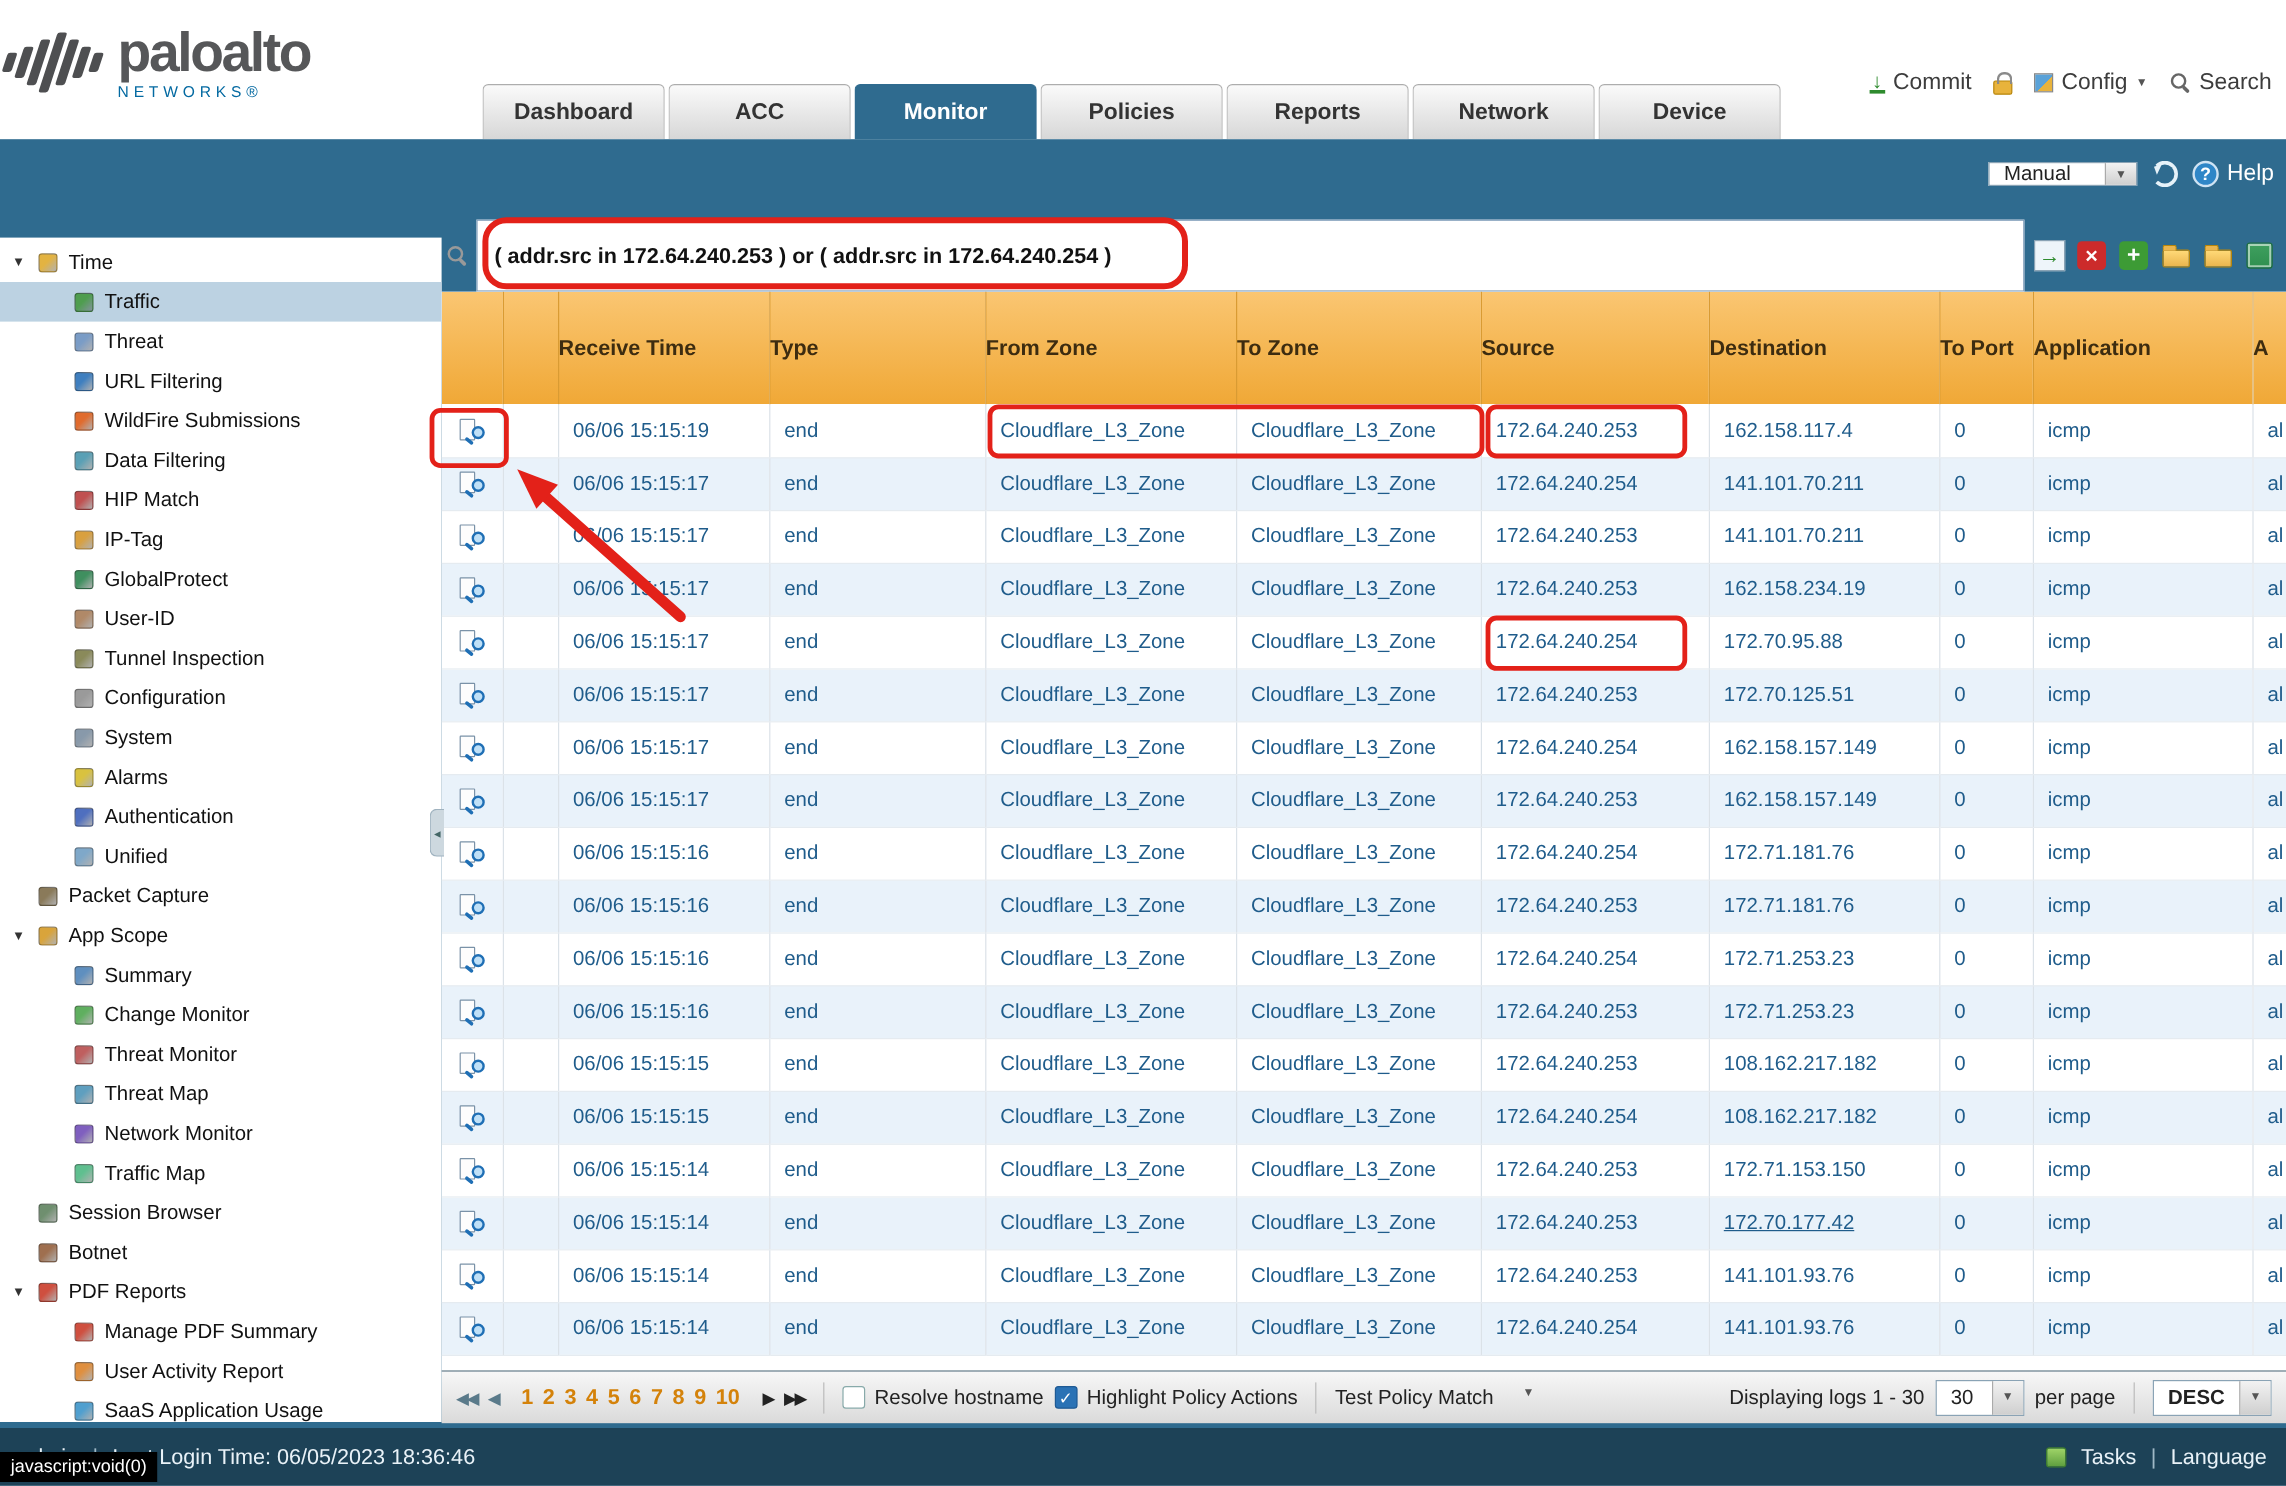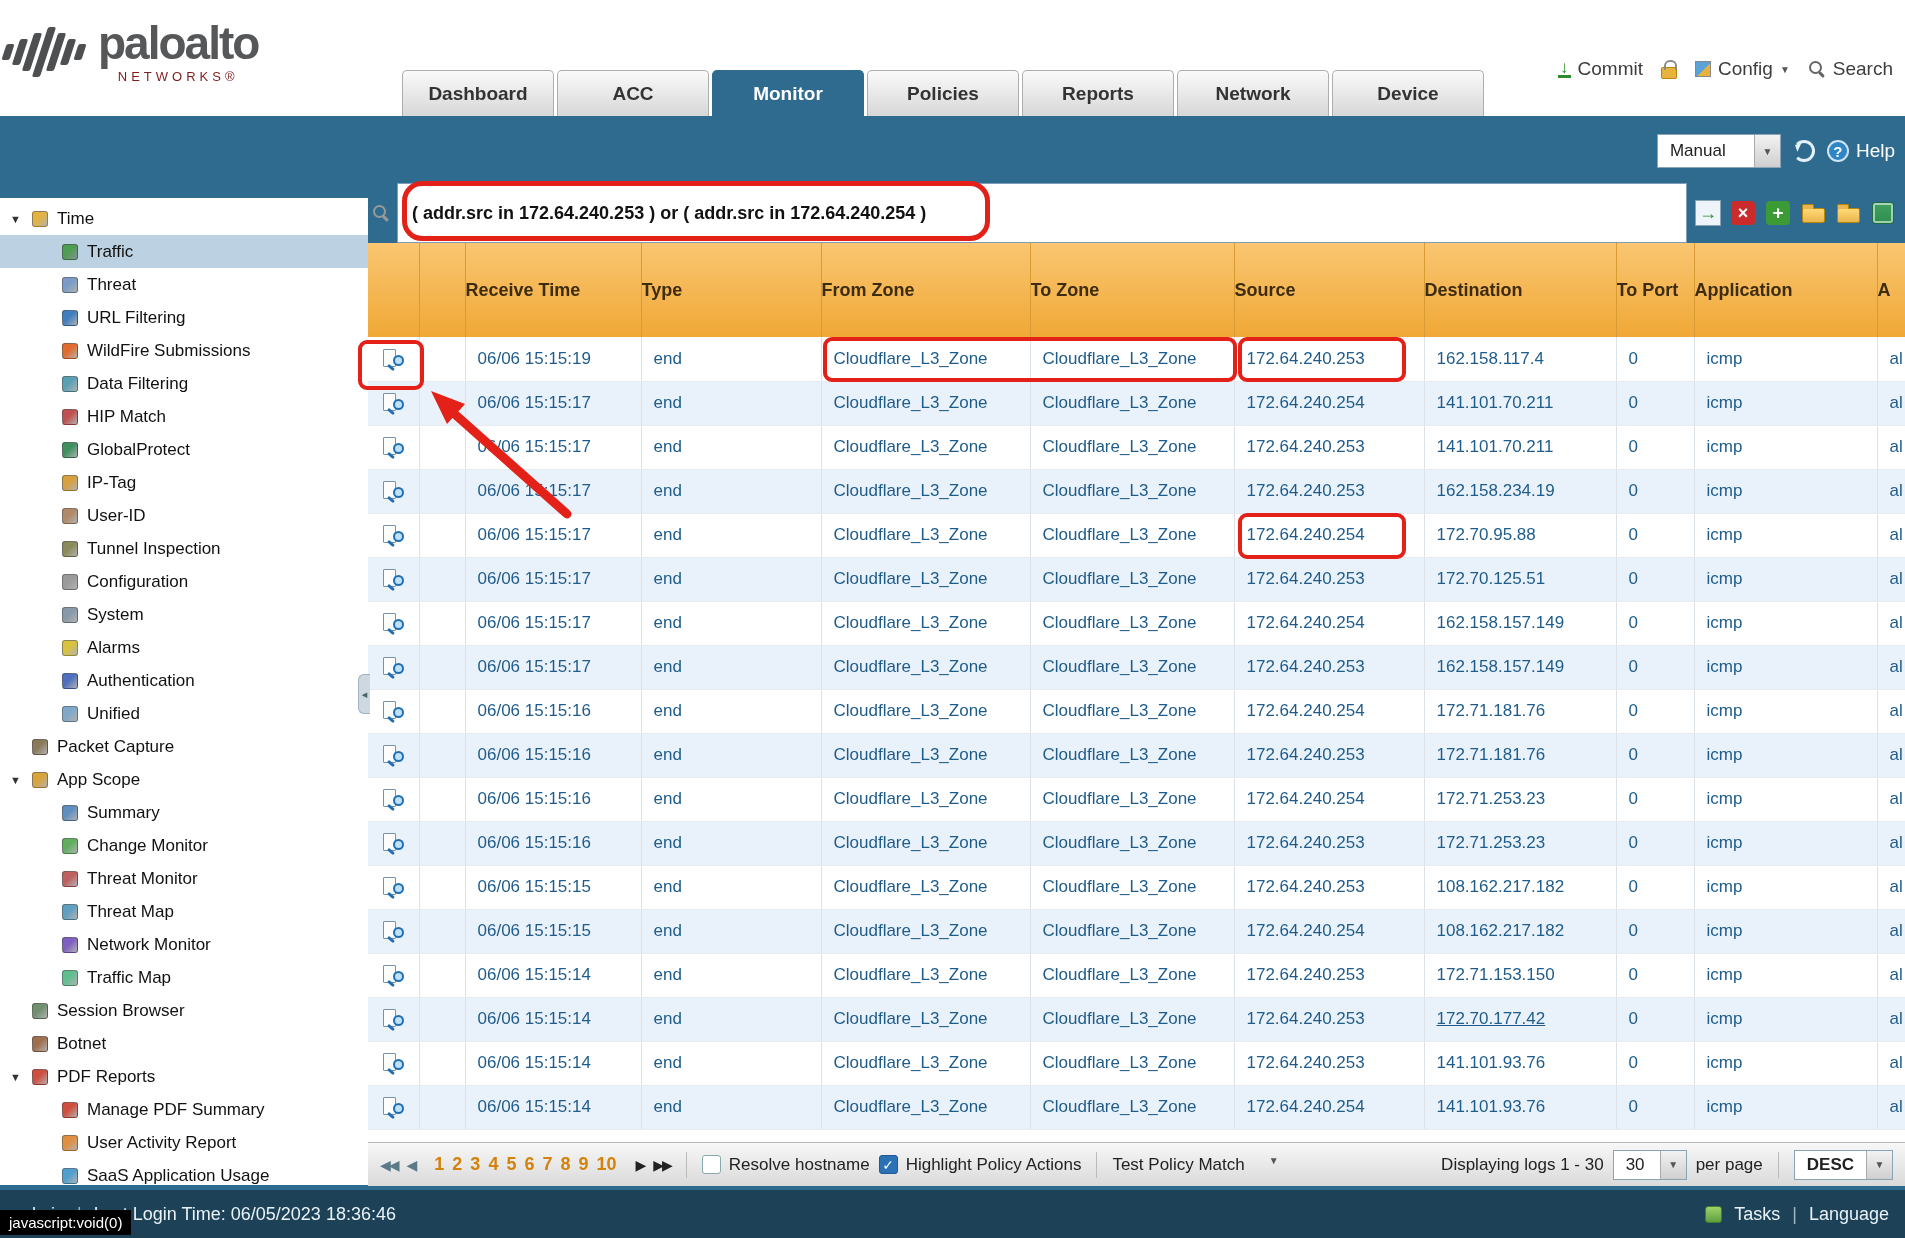--- a/index.html
+++ b/index.html
@@ -6,38 +6,38 @@
 body{font-family:"Liberation Sans",sans-serif;background:#444}
 .app{position:relative;width:1905px;height:1238px;background:#2f6b8f;overflow:hidden}
 
 
 .header{position:absolute;top:0;left:0;width:100%;height:116px;background:#fff}
 .brand{position:absolute;left:4px;top:20px;display:flex;align-items:center;gap:14px}
 .logo-bars{display:flex;align-items:center;gap:4px;transform:skewX(-18deg)}
 .logo-bars i{display:block;width:8px;background:#4e4f51;border-radius:2px}
 .brand-txt{display:flex;flex-direction:column}
 .brand-name{font-size:46px;font-weight:600;color:#565759;letter-spacing:-2px;line-height:1}
-.brand-sub{font-size:13px;color:#7f1d1d;letter-spacing:4px;text-align:center;margin-top:3px}
+.brand-sub{font-size:13px;color:#0369a1;letter-spacing:4px;text-align:left;margin-top:3px}
 .tab-bar{position:absolute;left:402px;bottom:0;display:flex;gap:3px}
 .tab{width:152px;height:46px;display:flex;align-items:center;justify-content:center;font-size:19px;font-weight:700;color:#333;background:linear-gradient(#fafafa,#d7d7d7);border:1px solid #adadad;border-bottom:none;border-radius:5px 5px 0 0;cursor:pointer}
 .tab.active{background:#2f6b8f;color:#fff;border-color:#2f6b8f}
 .header-utils{position:absolute;right:12px;top:58px;display:flex;align-items:center;gap:18px;font-size:19px;color:#3d3d3d}
 .util{display:flex;align-items:center;gap:7px;cursor:pointer}
 .commit-ic{display:inline-block;color:#2e8b2e;font-weight:700;font-size:17px;line-height:14px;border-bottom:3px solid #2e8b2e;padding:0 2px}
 .lock{position:relative;width:16px;height:12px;background:#e8b33c;border:1px solid #b8860b;border-radius:2px;display:inline-block;margin-top:7px}
 .lock::before{content:'';position:absolute;left:2px;top:-8px;width:9px;height:8px;border:2px solid #8a8a8a;border-bottom:none;border-radius:6px 6px 0 0}
 .cfg-ic{width:16px;height:16px;display:inline-block;background:linear-gradient(135deg,#5aa2d8 55%,#e8b33c 55%);border:1px solid #888}
 .caret{font-size:10px;color:#555}
 .mag{position:relative;width:18px;height:18px;display:inline-block}
 .mag::before{content:'';position:absolute;left:1px;top:1px;width:9px;height:9px;border:2px solid #666;border-radius:50%}
 .mag::after{content:'';position:absolute;right:1px;bottom:2px;width:7px;height:3px;background:#666;border-radius:2px;transform:rotate(45deg)}
 
 
 .manual-row{position:absolute;top:134px;right:10px;display:flex;align-items:center;gap:12px}
-.select{display:flex;height:34px;background:#fff;border:1px solid #8aa3b5;cursor:pointer}
+.select{display:flex;height:20px;background:#fff;border:1px solid #8aa3b5;cursor:pointer}
 .sel-val{padding:0 12px;font-size:17px;color:#222;display:flex;align-items:center;min-width:96px}
 .sel-btn{width:26px;background:linear-gradient(#f2f2f2,#cfcfcf);border-left:1px solid #aaa;display:flex;align-items:center;justify-content:center;font-size:10px;color:#555}
 .refresh{width:22px;height:22px;border-radius:50%;border:3px solid #e6f2f9;border-left-color:transparent;position:relative;display:inline-block}
 .refresh::after{content:'';position:absolute;left:-6px;top:-3px;border:5px solid transparent;border-right-color:#e6f2f9;transform:rotate(25deg)}
 .help{display:flex;align-items:center;gap:7px;color:#fff;font-size:19px;cursor:pointer}
 .qmark{width:22px;height:22px;border-radius:50%;background:#2f86c7;color:#fff;display:flex;align-items:center;justify-content:center;font-weight:700;font-size:15px;border:2px solid #cfe3f3}
 
 
 .sidebar{position:absolute;left:0;top:198px;width:368px;height:987px;background:#fff;overflow:hidden;padding-top:4px}
 .tree-item{display:flex;align-items:center;height:33px;font-size:17px;color:#111;cursor:pointer;padding-left:10px;white-space:nowrap}
@@ -194,26 +194,26 @@
       </div>
       <div class="tree-item lvl1">
         <span class="tree-icon" style="background: linear-gradient(135deg, rgb(90, 160, 181) 45%, rgba(0, 0, 0, 0.3));"></span>
         <span class="tree-label">Data Filtering</span>
       </div>
       <div class="tree-item lvl1">
         <span class="tree-icon" style="background: linear-gradient(135deg, rgb(192, 80, 80) 45%, rgba(0, 0, 0, 0.3));"></span>
         <span class="tree-label">HIP Match</span>
       </div>
       <div class="tree-item lvl1">
+        <span class="tree-icon" style="background: linear-gradient(135deg, rgb(217, 160, 63) 45%, rgba(0, 0, 0, 0.3));"></span>
+        <span class="tree-label">IP-Tag</span>
+      </div>
+      <div class="tree-item lvl1">
         <span class="tree-icon" style="background: linear-gradient(135deg, rgb(63, 143, 95) 45%, rgba(0, 0, 0, 0.3));"></span>
         <span class="tree-label">GlobalProtect</span>
-      </div>
-      <div class="tree-item lvl1">
-        <span class="tree-icon" style="background: linear-gradient(135deg, rgb(217, 160, 63) 45%, rgba(0, 0, 0, 0.3));"></span>
-        <span class="tree-label">IP-Tag</span>
       </div>
       <div class="tree-item lvl1">
         <span class="tree-icon" style="background: linear-gradient(135deg, rgb(176, 137, 104) 45%, rgba(0, 0, 0, 0.3));"></span>
         <span class="tree-label">User-ID</span>
       </div>
       <div class="tree-item lvl1">
         <span class="tree-icon" style="background: linear-gradient(135deg, rgb(138, 138, 90) 45%, rgba(0, 0, 0, 0.3));"></span>
         <span class="tree-label">Tunnel Inspection</span>
       </div>
       <div class="tree-item lvl1">

